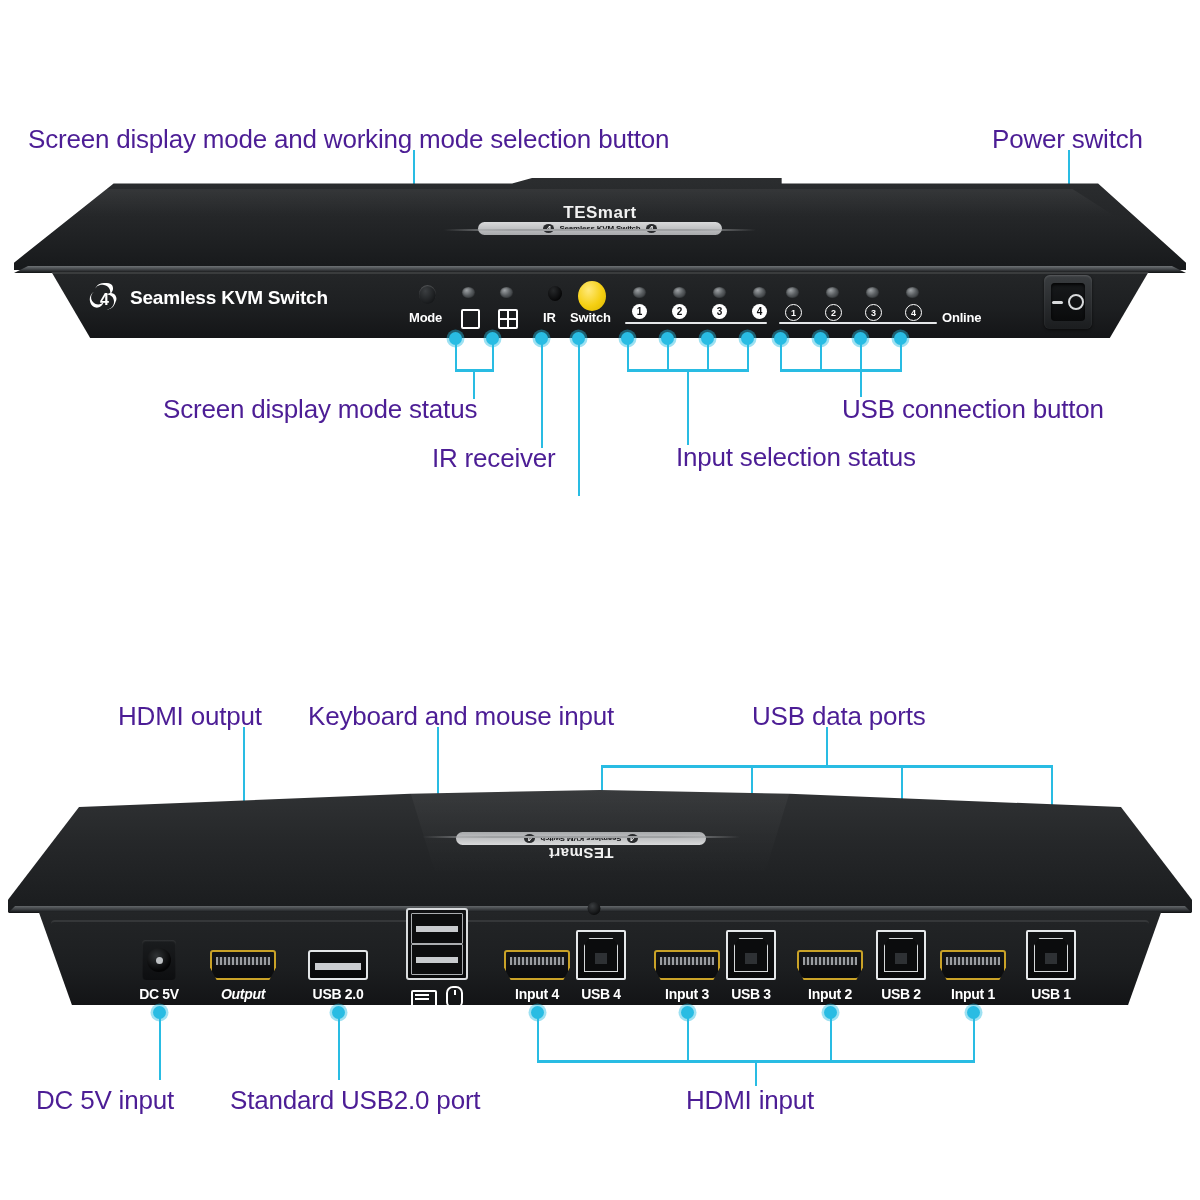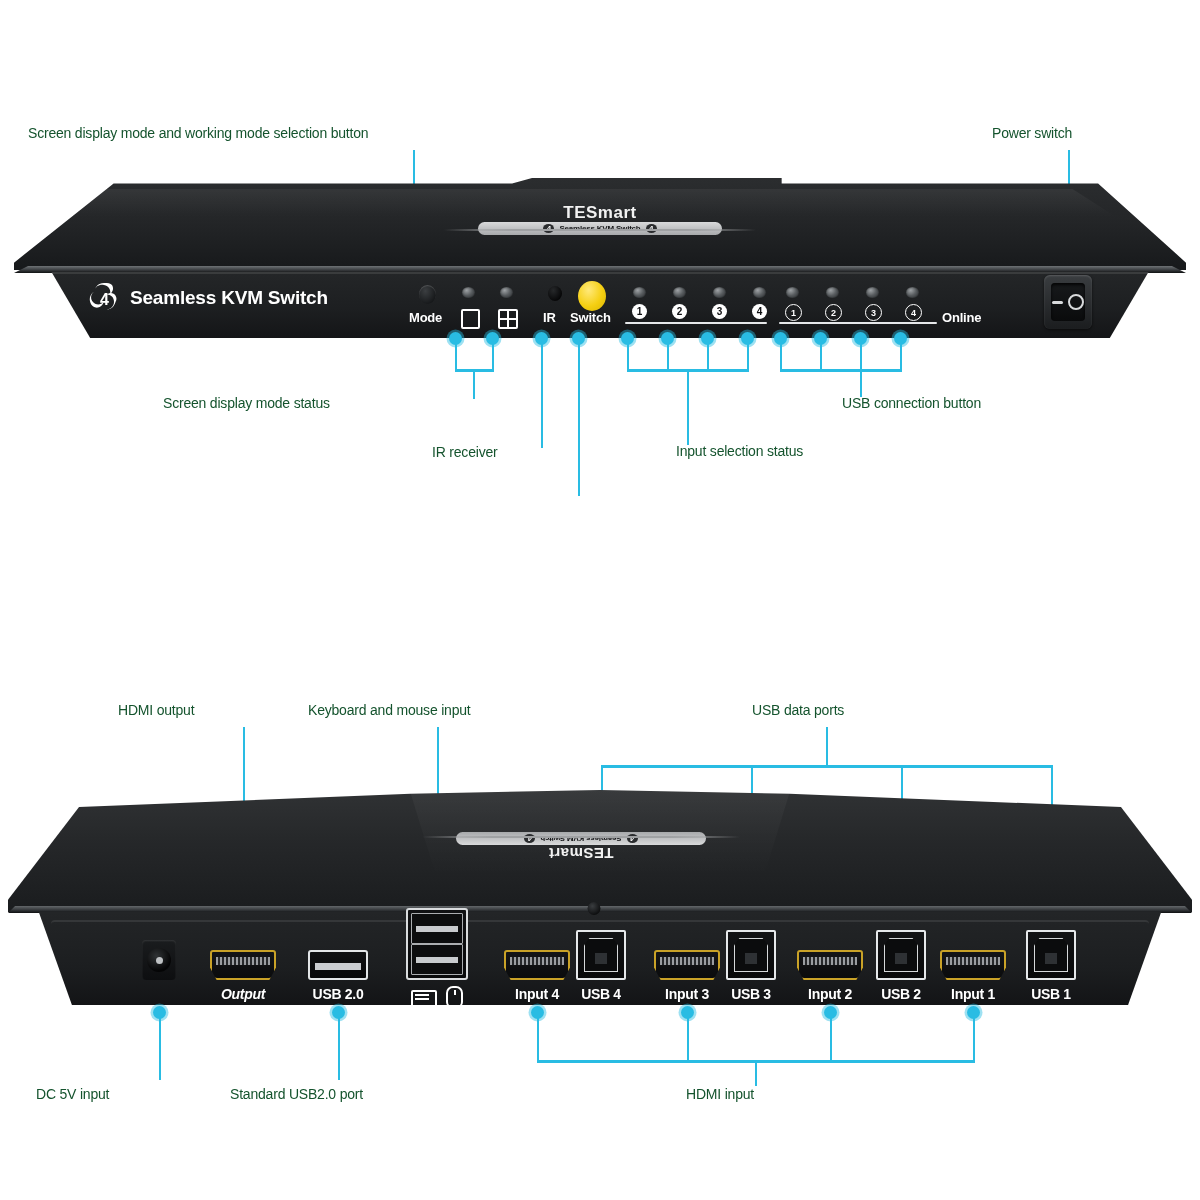--- a/index.html
+++ b/index.html
@@ -1,22 +1,22 @@
 <!DOCTYPE html>
 <html><head>
 <meta charset="utf-8">
 <style>
   html,body{margin:0;padding:0;background:#fff;}
   body{width:1200px;height:1200px;position:relative;overflow:hidden;
        font-family:"Liberation Sans",sans-serif;color:#000;}
   .stage{position:absolute;inset:0;}
 
   
-  .callout{position:absolute;font-size:14px;line-height:1;white-space:nowrap;
-           letter-spacing:-0.2px;color:#14532d;}
+  .callout{position:absolute;font-size:26px;line-height:1;white-space:nowrap;
+           letter-spacing:-0.2px;color:#4c1d95;}
 
   
   .ln{position:absolute;background:#29bce3;}
   .vln{width:2px;}
   .hln{height:3px;}
   .dot{position:absolute;width:13px;height:13px;border-radius:50%;
        background:#29bce3;box-shadow:0 0 0 2.5px rgba(41,188,227,.45);}
 
   
   .front{position:absolute;left:14px;top:178px;width:1172px;height:160px;}
@@ -346,21 +346,21 @@
     <div class="km-ic" style="left:429px;top:196px;">
       <div class="kb-ic"></div>
       <div class="ms-ic"></div>
     </div>
 
     <div class="dcjack" style="left:151px;top:150px;">
       <div class="dcjack-in">
         <div class="dcjack-pin"></div>
       </div>
     </div>
-    <div class="port-lbl" style="left:151px;top:196px;margin-top:37px;">DC 5V</div>
+    <div class="port-lbl" style="left:151px;top:196px;">DC 5V</div>
 
     <div class="hdmi" style="left:235px;top:160px;">
       <div class="hdmi-in"></div>
     </div>
     <div class="port-lbl" style="left:235px;top:196px;font-style:italic;">Output</div>
 
     <div class="usba" style="left:330px;top:160px;">
       <div class="usba-in"></div>
     </div>
     <div class="port-lbl" style="left:330px;top:196px;text-align:right;">USB 2.0</div>

